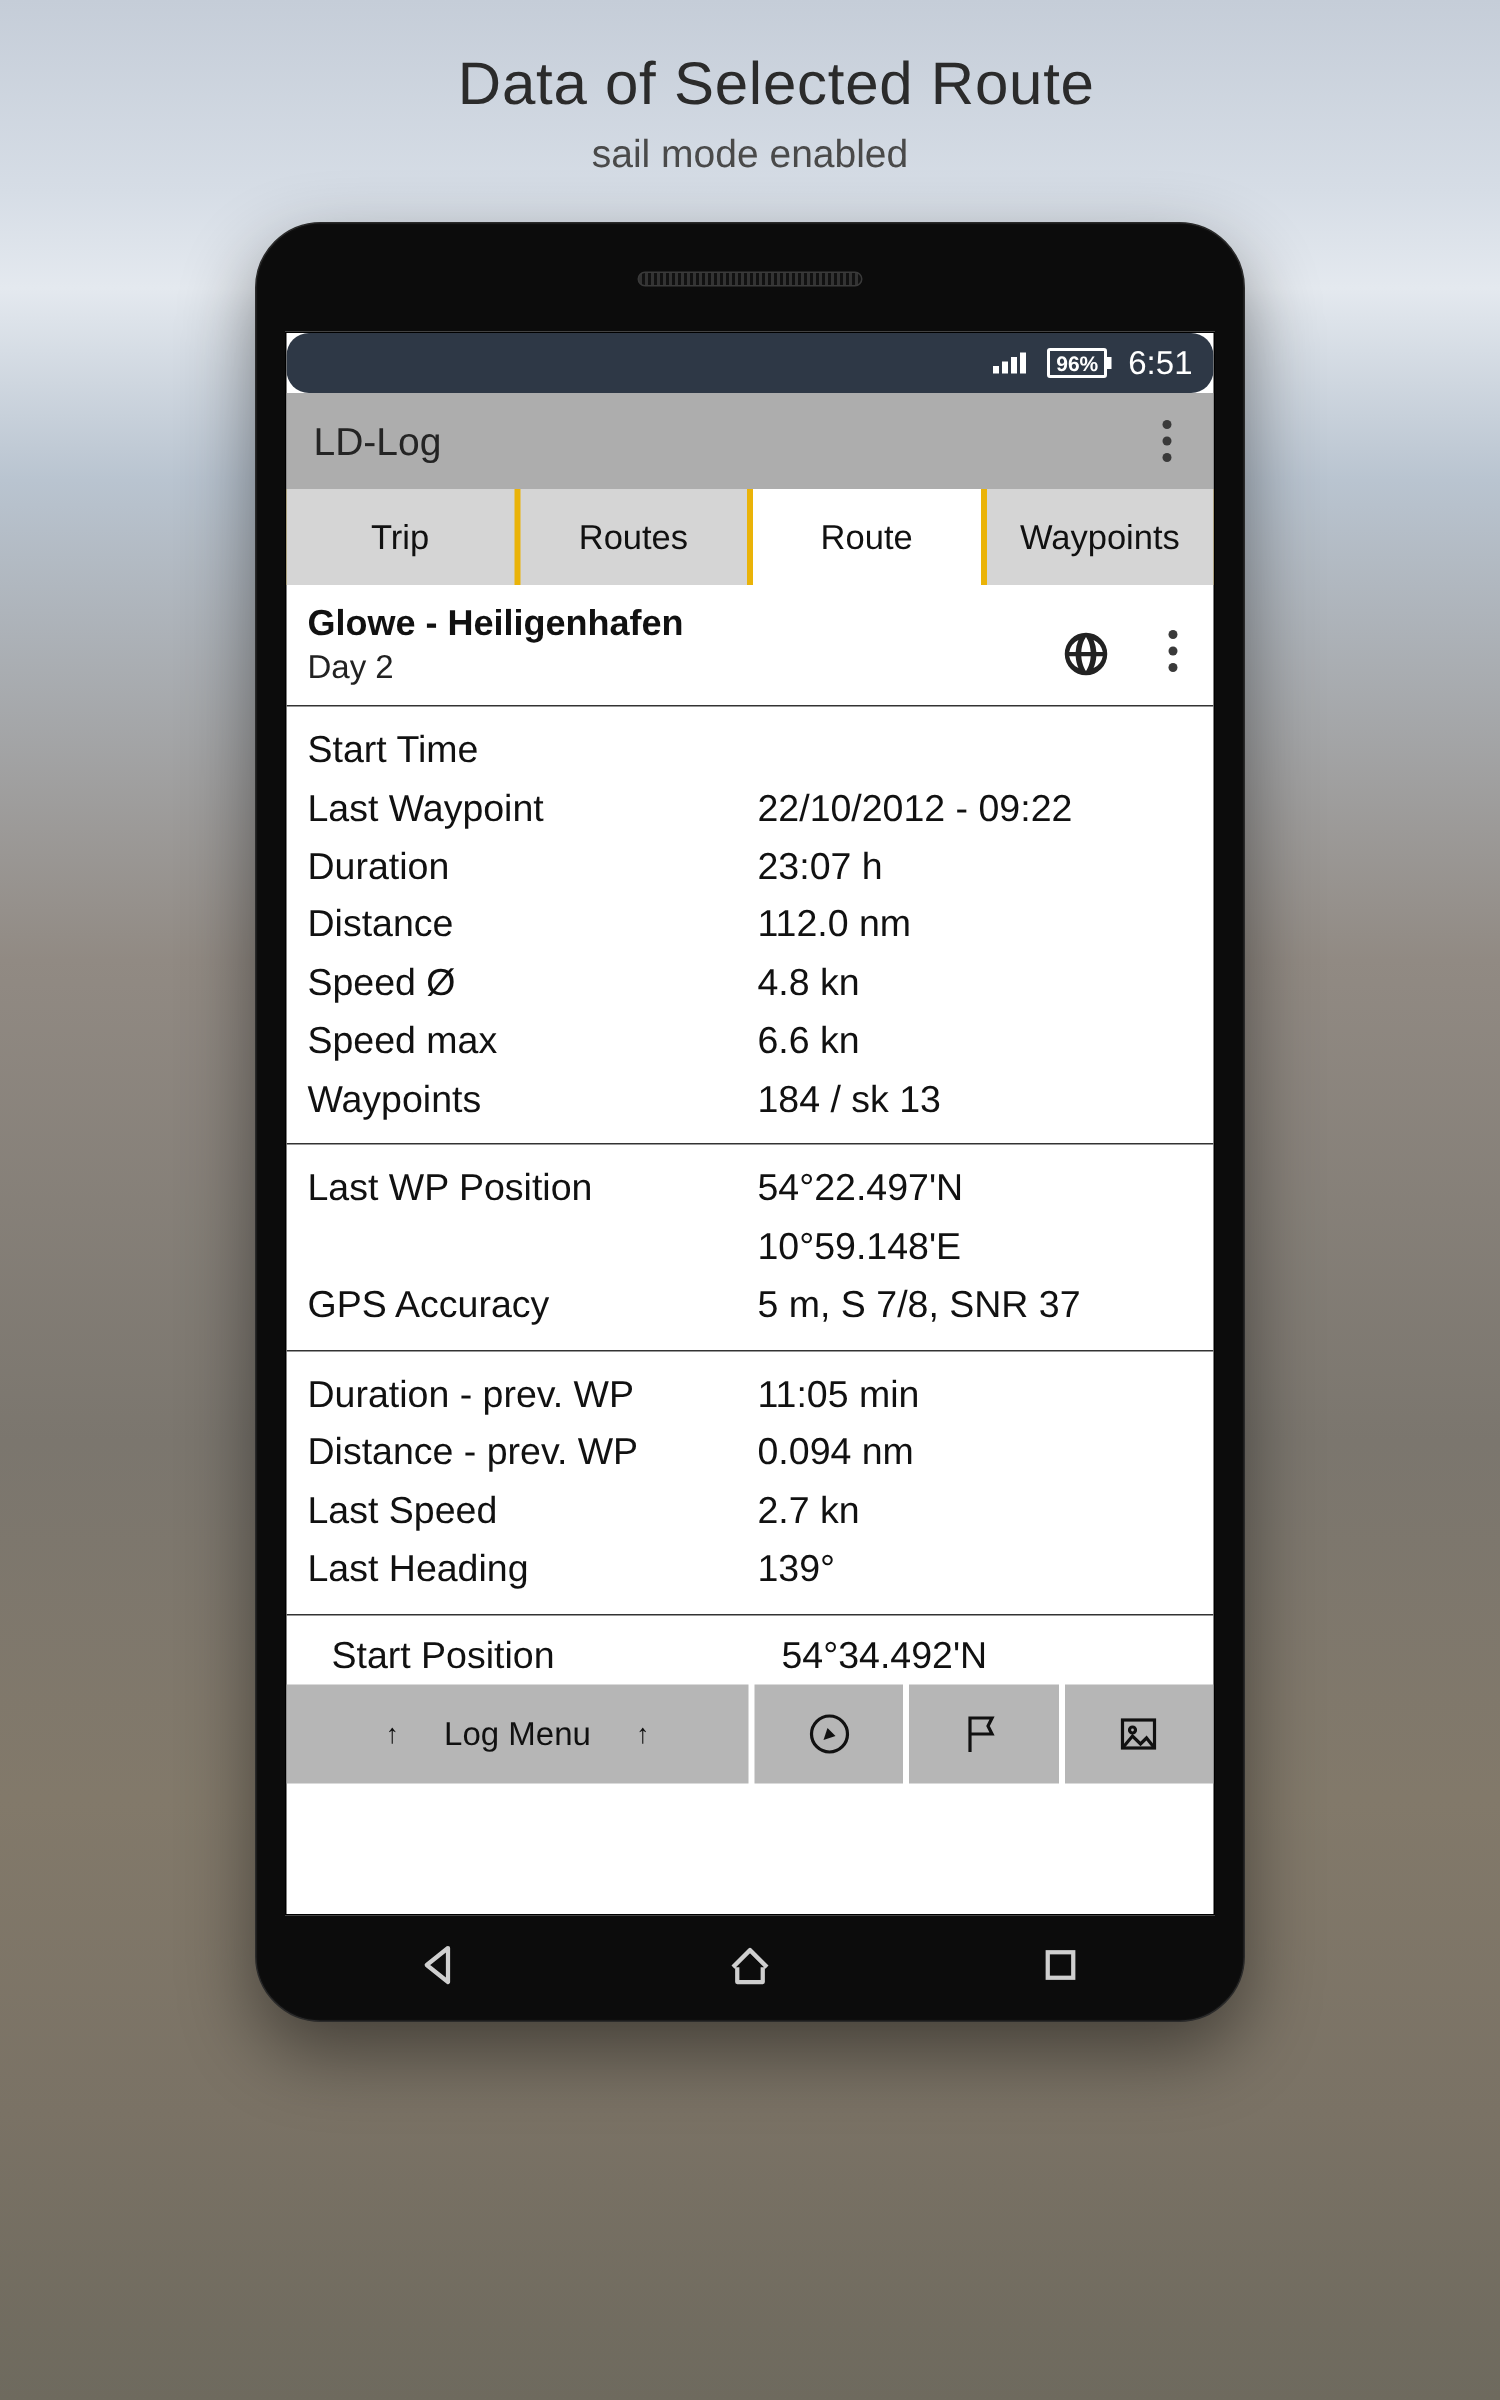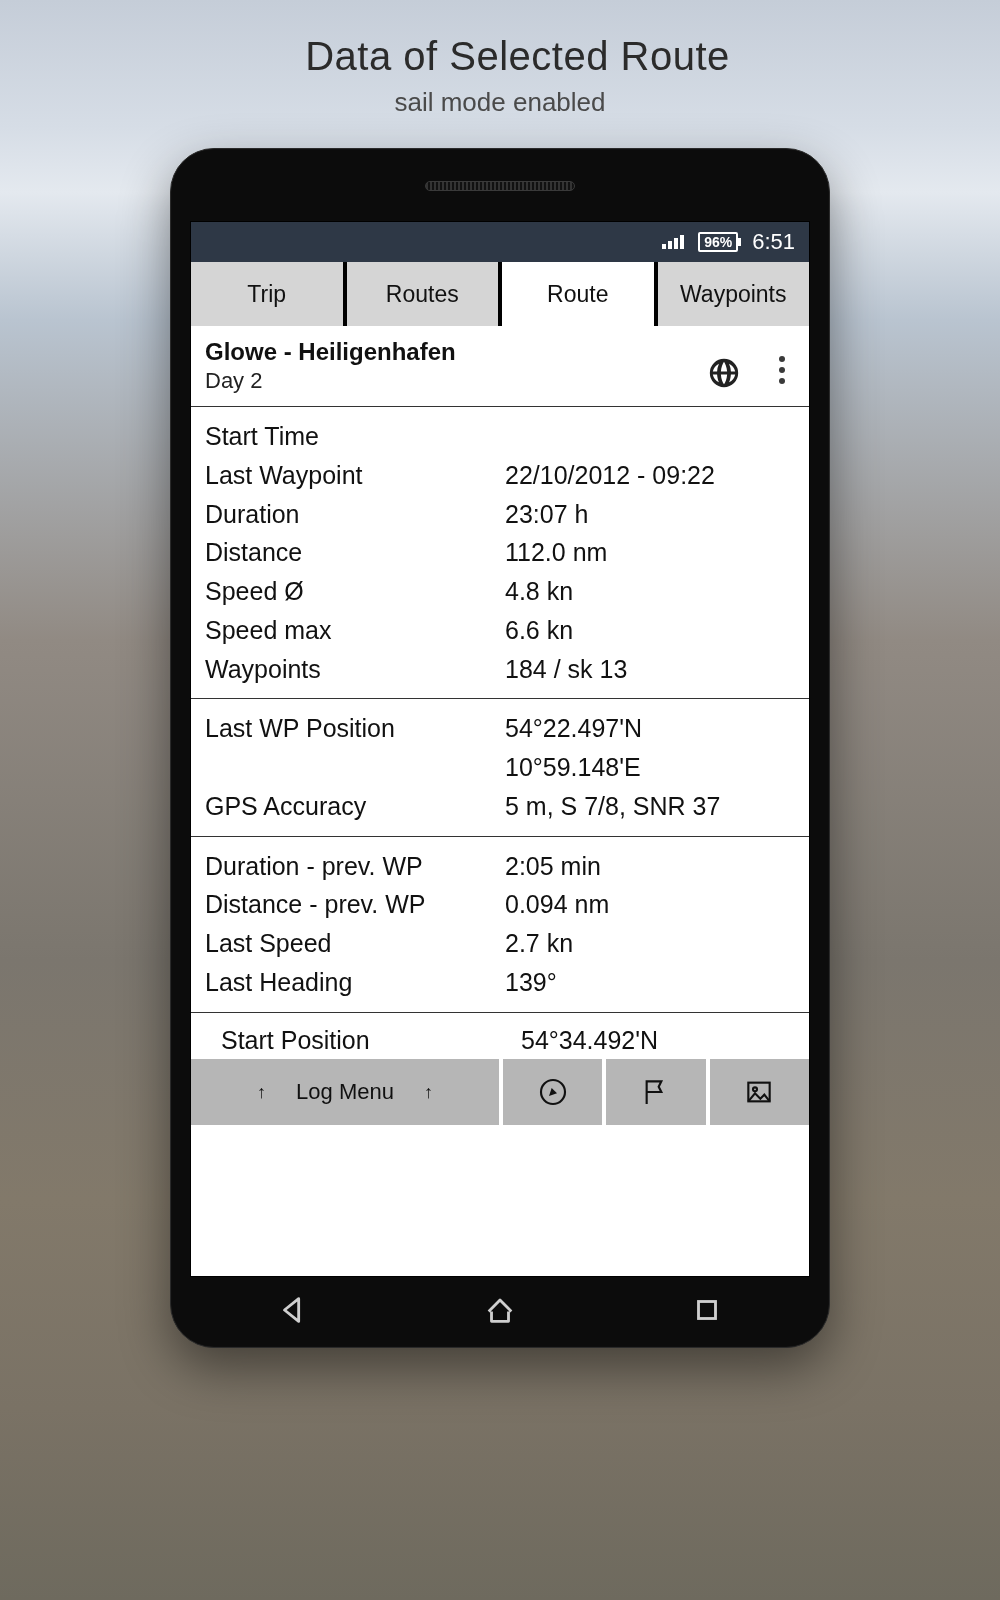--- a/index.html
+++ b/index.html
@@ -55,20 +55,21 @@
     border: 1px solid #000;
     overflow: hidden;
   }
   .status-bar {
     height: 40px;
     background: #2e3846;
     display: flex; align-items: center; justify-content: flex-end;
     padding: 0 14px;
     gap: 14px;
     color: #fff;
+    border-radius: 15px;
   }
   .signal { display:flex; align-items:flex-end; gap:2px; }
   .signal span { width:4px; background:#fff; display:block; }
   .signal span:nth-child(1){height:5px}
   .signal span:nth-child(2){height:8px}
   .signal span:nth-child(3){height:11px}
   .signal span:nth-child(4){height:14px}
   .battery-box {
     border:2px solid #fff; border-radius:2px;
     padding:1px 4px; font-size:14px; font-weight:600;
@@ -85,21 +86,21 @@
     display: flex; align-items: center;
     padding: 0 18px;
     color: #242424;
     font-size: 26px;
   }
   .app-bar .spacer { flex:1; }
   .menu-dots { display:flex; flex-direction:column; gap:5px; padding:10px; cursor:pointer;}
   .menu-dots span { width:6px; height:6px; border-radius:50%; background:#3a3a3a; display:block;}
   .tabs {
     height: 64px;
-    background: #000000;
+    background: #eab308;
     display:flex;
   }
   .tab {
     flex:1;
     display:flex; align-items:center; justify-content:center;
     font-size:23px; color:#111;
     background:#d5d5d5;
     margin-right:4px;
     cursor:pointer;
     padding: 0 6px;
@@ -158,20 +159,29 @@
         <div class="signal">
           <span></span>
             <span></span>
             <span></span>
             <span></span>
         </div>
         <div class="battery-box">96%</div>
         <div class="clock">6:51</div>
       </div>
 
+      <div class="app-bar">
+        <div>LD-Log</div>
+        <div class="spacer"></div>
+        <div class="menu-dots">
+          <span></span>
+            <span></span>
+            <span></span>
+        </div>
+      </div>
 
       <div class="tabs">
         <div class="tab">Trip</div>
         <div class="tab">Routes</div>
         <div class="tab active">Route</div>
         <div class="tab">Waypoints</div>
       </div>
 
       <div class="route-header">
         <div class="titles">
@@ -230,21 +240,21 @@
               <div class="v">10°59.148'E</div>
             </div>
             <div class="kv">
               <div class="k">GPS Accuracy</div>
               <div class="v">5 m, S 7/8, SNR 37</div>
             </div>
           </div>
           <div class="section">
             <div class="kv">
               <div class="k">Duration - prev. WP</div>
-              <div class="v">2:05 min</div>
+              <div class="v">11:05 min</div>
             </div>
             <div class="kv">
               <div class="k">Distance - prev. WP</div>
               <div class="v">0.094 nm</div>
             </div>
             <div class="kv">
               <div class="k">Last Speed</div>
               <div class="v">2.7 kn</div>
             </div>
             <div class="kv">

